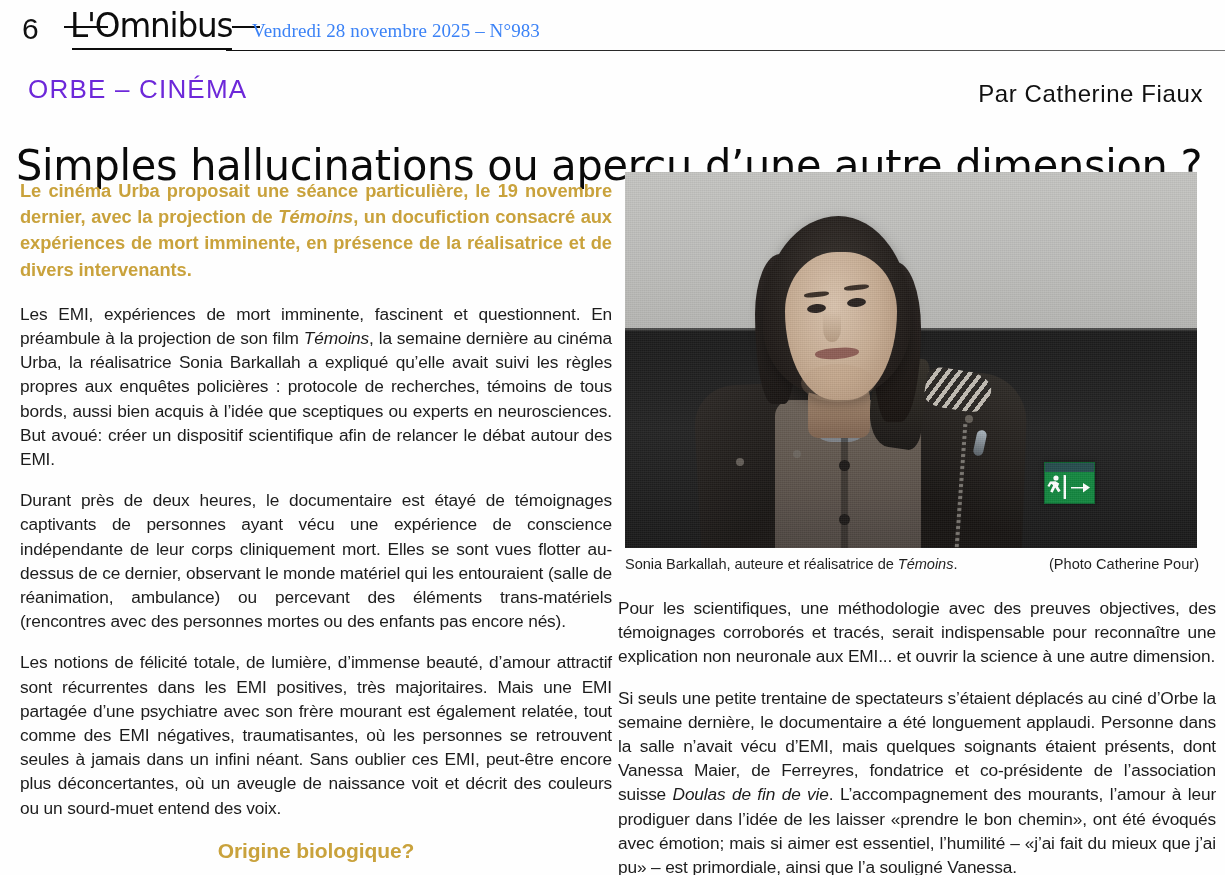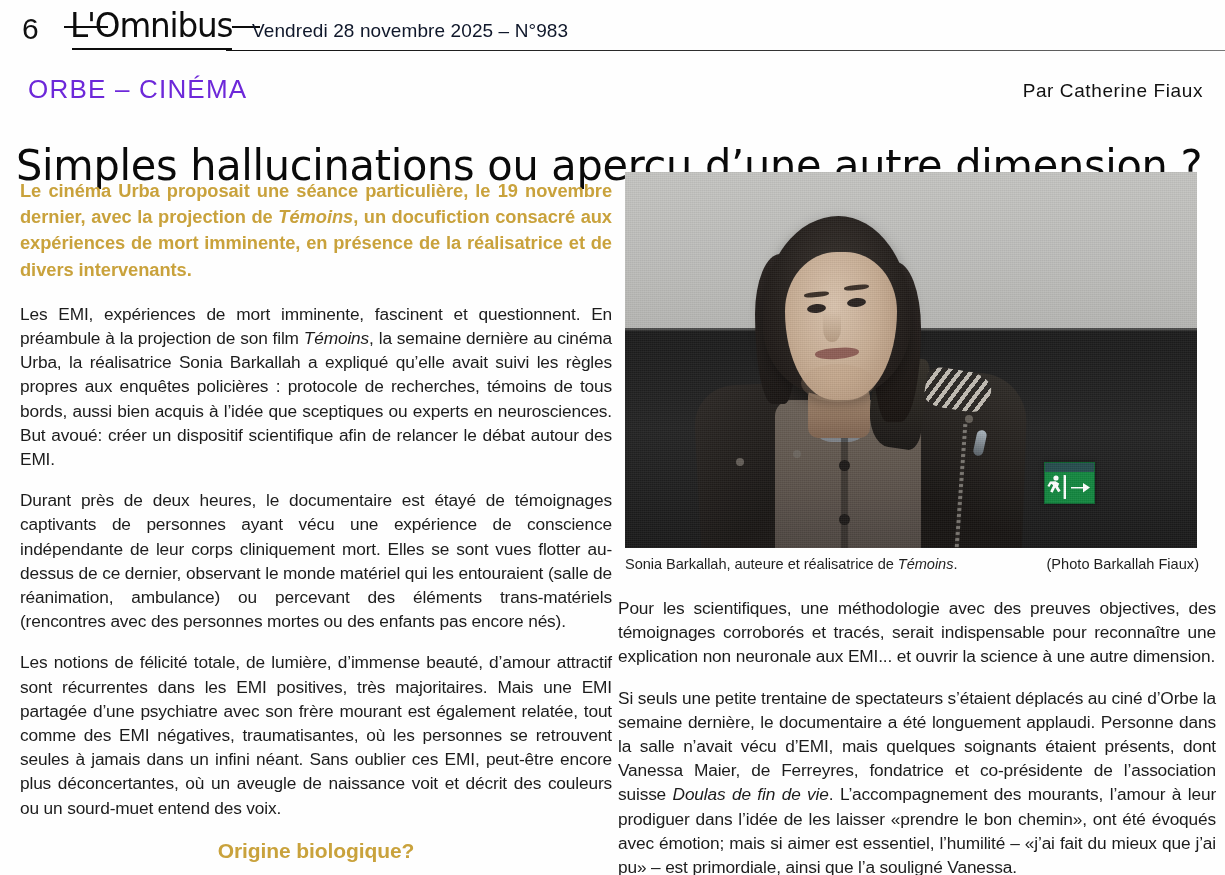--- a/index.html
+++ b/index.html
@@ -71,22 +71,22 @@
   .logo-rule-right {
     position: absolute;
     left: 168px; top: 18px;
     width: 28px; height: 1.5px;
     background: #0d0d0d;
   }
   .issue-line {
     position: absolute;
     left: 252px; top: 20px;
     font-size: 19px;
-    color: #0f172a;
-    font-family: Liberation Sans, sans-serif;
+    color: #3b82f6;
+    font-family: Liberation Serif, serif;
     letter-spacing: 0.1px;
   }
   .head-rule {
     position: absolute;
     left: 226px; top: 50px;
     width: 999px; height: 1px;
     background: linear-gradient(to right, #111 0%, #333 55%, #777 100%);
   }
 
   
@@ -94,21 +94,21 @@
     position: absolute;
     left: 28px; top: 74px;
     font-size: 26px;
     letter-spacing: 1.2px;
     color: #6d28d9;
     font-family: "Liberation Sans", sans-serif;
   }
   .byline {
     position: absolute;
     right: 22px; top: 80px;
-    font-size: 19px;
+    font-size: 24px;
     letter-spacing: 0.6px;
     color: #111;
     font-family: "Liberation Sans", sans-serif;
   }
 
   
   .headline {
     position: absolute;
     left: 16px; top: 110px;
     width: 1200px;
@@ -490,21 +490,21 @@
       </div>
 
       <div class="ph-grain"></div>
     </div>
   </div>
 
   <div class="caption-row">
     <div class="caption">
       <span>Sonia Barkallah, auteure et réalisatrice de </span><em>Témoins</em><span>.</span>
     </div>
-    <div class="photo-credit">(Photo Barkallah Fiaux)</div>
+    <div class="photo-credit">(Photo Catherine Pour)</div>
   </div>
 
   <div class="col-left">
 
     <p class="lead">
       <span>Le cinéma Urba proposait une séance particulière, le 19 novembre dernier, avec la projection de </span><em>Témoins</em><span>, un docufiction consacré aux expériences de mort imminente, en présence de la réalisatrice et de divers intervenants.</span>
     </p>
 
     <p class="body">
       <span>Les EMI, expériences de mort imminente, fascinent et questionnent. En préambule à la projection de son film </span><em>Témoins</em><span>, la semaine dernière au cinéma Urba, la réalisatrice Sonia Barkallah a expliqué qu’elle avait suivi les règles propres aux enquêtes policières : protocole de recherches, témoins de tous bords, aussi bien acquis à l’idée que sceptiques ou experts en neurosciences. But avoué: créer un dispositif scientifique afin de relancer le débat autour des EMI.</span>

